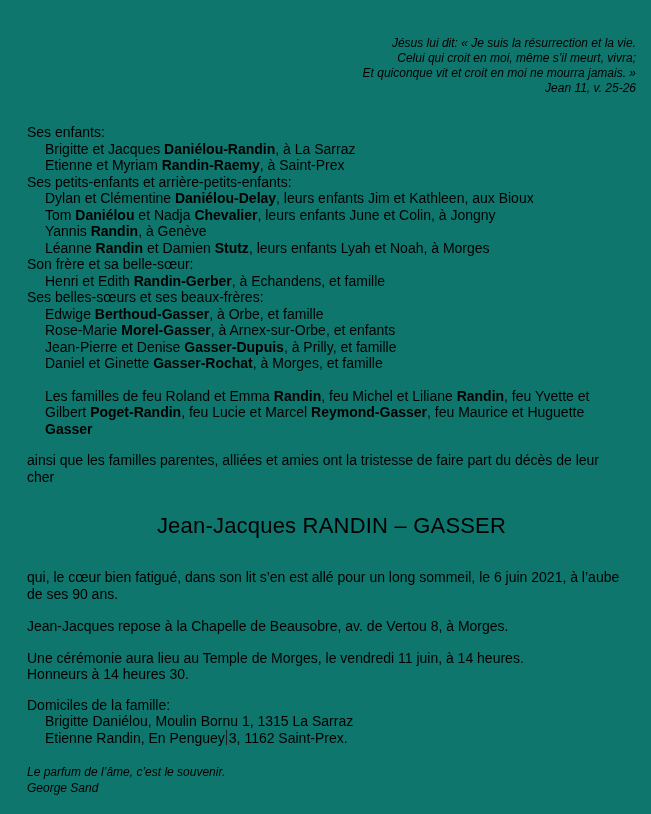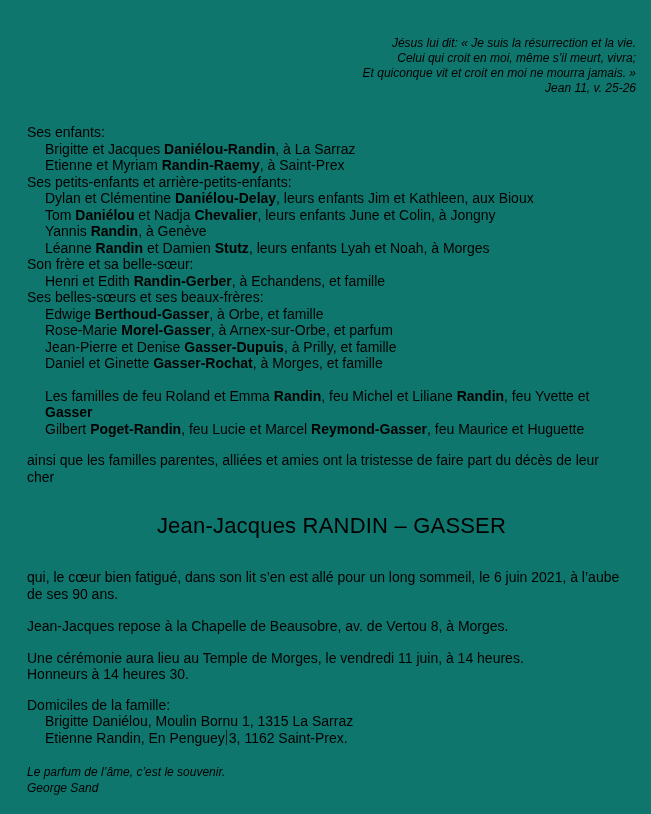--- a/index.html
+++ b/index.html
@@ -78,28 +78,28 @@
           <div class="line indent" data-name="text-line"><span data-name="text-segment">Etienne et Myriam </span><span class="bold" data-name="surname-bold">Randin-Raemy</span><span data-name="text-segment">, à Saint-Prex</span></div>
           <div class="line" data-name="text-line"><span data-name="text-segment">Ses petits-enfants et arrière-petits-enfants:</span></div>
           <div class="line indent" data-name="text-line"><span data-name="text-segment">Dylan et Clémentine </span><span class="bold" data-name="surname-bold">Daniélou-Delay</span><span data-name="text-segment">, leurs enfants Jim et Kathleen, aux Bioux</span></div>
           <div class="line indent" data-name="text-line"><span data-name="text-segment">Tom </span><span class="bold" data-name="surname-bold">Daniélou</span><span data-name="text-segment"> et Nadja </span><span class="bold" data-name="surname-bold">Chevalier</span><span data-name="text-segment">, leurs enfants June et Colin, à Jongny</span></div>
           <div class="line indent" data-name="text-line"><span data-name="text-segment">Yannis </span><span class="bold" data-name="surname-bold">Randin</span><span data-name="text-segment">, à Genève</span></div>
           <div class="line indent" data-name="text-line"><span data-name="text-segment">Léanne </span><span class="bold" data-name="surname-bold">Randin</span><span data-name="text-segment"> et Damien </span><span class="bold" data-name="surname-bold">Stutz</span><span data-name="text-segment">, leurs enfants Lyah et Noah, à Morges</span></div>
           <div class="line" data-name="text-line"><span data-name="text-segment">Son frère et sa belle-sœur:</span></div>
           <div class="line indent" data-name="text-line"><span data-name="text-segment">Henri et Edith </span><span class="bold" data-name="surname-bold">Randin-Gerber</span><span data-name="text-segment">, à Echandens, et famille</span></div>
           <div class="line" data-name="text-line"><span data-name="text-segment">Ses belles-sœurs et ses beaux-frères:</span></div>
           <div class="line indent" data-name="text-line"><span data-name="text-segment">Edwige </span><span class="bold" data-name="surname-bold">Berthoud-Gasser</span><span data-name="text-segment">, à Orbe, et famille</span></div>
-          <div class="line indent" data-name="text-line"><span data-name="text-segment">Rose-Marie </span><span class="bold" data-name="surname-bold">Morel-Gasser</span><span data-name="text-segment">, à Arnex-sur-Orbe, et parfum</span></div>
+          <div class="line indent" data-name="text-line"><span data-name="text-segment">Rose-Marie </span><span class="bold" data-name="surname-bold">Morel-Gasser</span><span data-name="text-segment">, à Arnex-sur-Orbe, et enfants</span></div>
           <div class="line indent" data-name="text-line"><span data-name="text-segment">Jean-Pierre et Denise </span><span class="bold" data-name="surname-bold">Gasser-Dupuis</span><span data-name="text-segment">, à Prilly, et famille</span></div>
           <div class="line indent" data-name="text-line"><span data-name="text-segment">Daniel et Ginette </span><span class="bold" data-name="surname-bold">Gasser-Rochat</span><span data-name="text-segment">, à Morges, et famille</span></div>
         </div>
         <div class="block" data-name="extended-families">
           <div class="line indent" data-name="text-line"><span data-name="text-segment">Les familles de feu Roland et Emma </span><span class="bold" data-name="surname-bold">Randin</span><span data-name="text-segment">, feu Michel et Liliane </span><span class="bold" data-name="surname-bold">Randin</span><span data-name="text-segment">, feu Yvette et</span></div>
+          <div class="line indent" data-name="text-line"><span data-name="text-segment">Gilbert </span><span class="bold" data-name="surname-bold">Poget-Randin</span><span data-name="text-segment">, feu Lucie et Marcel </span><span class="bold" data-name="surname-bold">Reymond-Gasser</span><span data-name="text-segment">, feu Maurice et Huguette</span></div>
           <div class="line indent" data-name="text-line"><span class="bold" data-name="surname-bold">Gasser</span></div>
-          <div class="line indent" data-name="text-line"><span data-name="text-segment">Gilbert </span><span class="bold" data-name="surname-bold">Poget-Randin</span><span data-name="text-segment">, feu Lucie et Marcel </span><span class="bold" data-name="surname-bold">Reymond-Gasser</span><span data-name="text-segment">, feu Maurice et Huguette</span></div>
         </div>
         <div class="block" data-name="announcement-intro">
           <div class="line" data-name="text-line"><span data-name="text-segment">ainsi que les familles parentes, alliées et amies ont la tristesse de faire part du décès de leur</span></div>
           <div class="line" data-name="text-line"><span data-name="text-segment">cher</span></div>
         </div>
       </div>
     <h1 class="deceased-name" data-name="deceased-name">Jean-Jacques RANDIN – GASSER</h1>
     <div data-name="details-section">
         <div class="block" data-name="death-details">
           <div class="line" data-name="text-line"><span data-name="text-segment">qui, le cœur bien fatigué, dans son lit s’en est allé pour un long sommeil, le 6 juin 2021, à l’aube</span></div>

